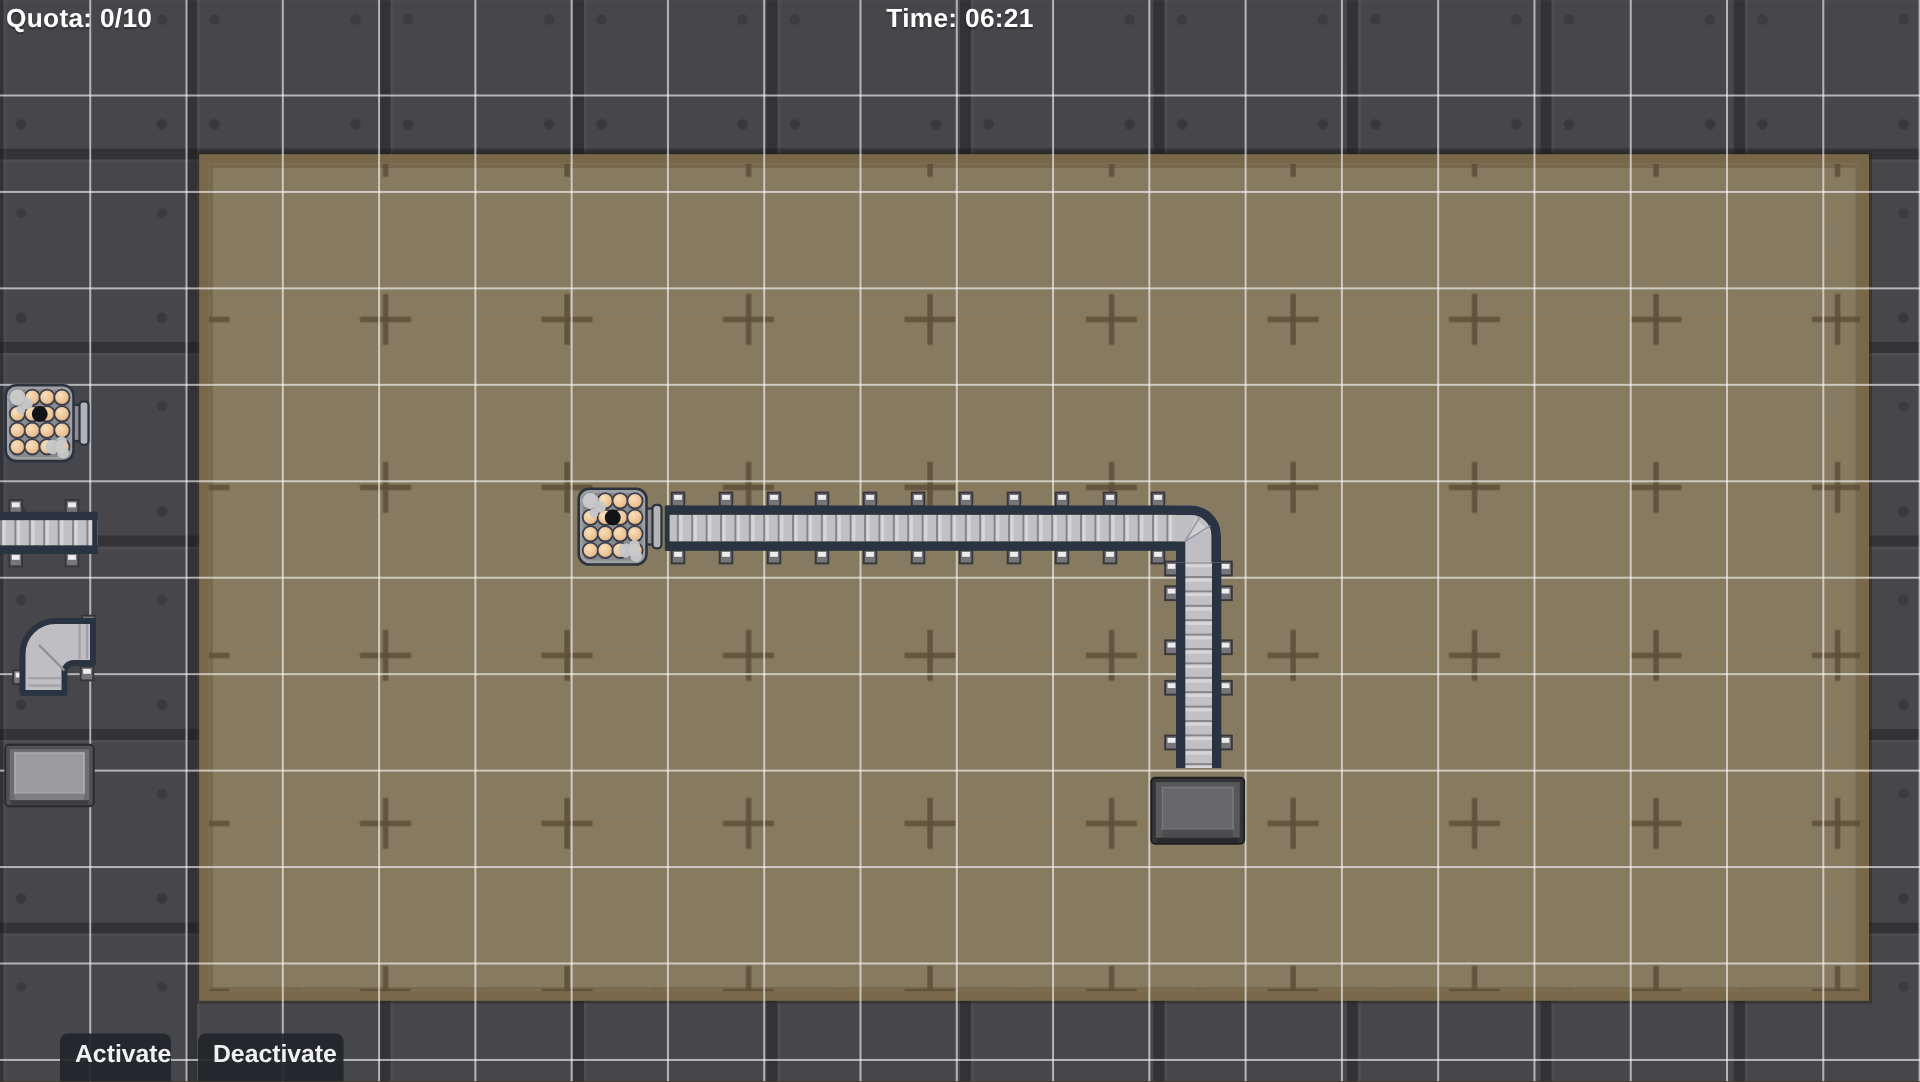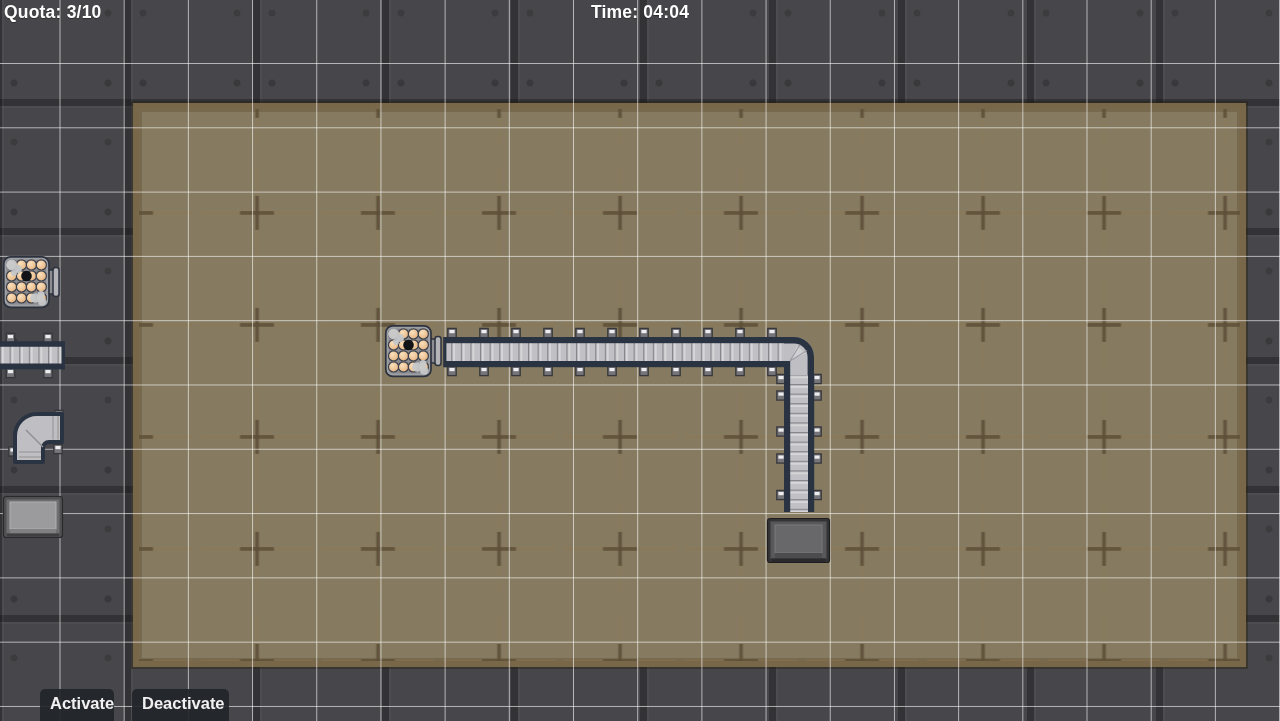--- a/index.html
+++ b/index.html
@@ -222,19 +222,19 @@
 
     <g transform="translate(767,518)">
       <rect x="0.5" y="0.5" width="62" height="44" rx="2.5" fill="#343436" stroke="#1e1e20" stroke-width="1.2"></rect>
       <rect x="3.5" y="3.5" width="56" height="37" fill="#58585a"></rect>
       <rect x="8" y="7" width="47" height="28" fill="#68686b" stroke="#7a7a7d" stroke-width="1"></rect>
       <rect x="8" y="35" width="47" height="5" fill="#4c4c4e"></rect>
       <rect x="4.5" y="40.5" width="54" height="3.5" fill="#2a2a2c"></rect>
     </g>
   </svg>
 
-  <div class="hud hud-quota">Quota: 3/10</div>
-  <div class="hud hud-time">Time: 04:04</div>
+  <div class="hud hud-quota">Quota: 0/10</div>
+  <div class="hud hud-time">Time: 06:21</div>
 
   <button class="btn btn-activate">Activate</button>
   <button class="btn btn-deactivate">Deactivate</button>
 
 </div>
 
 </body></html>

